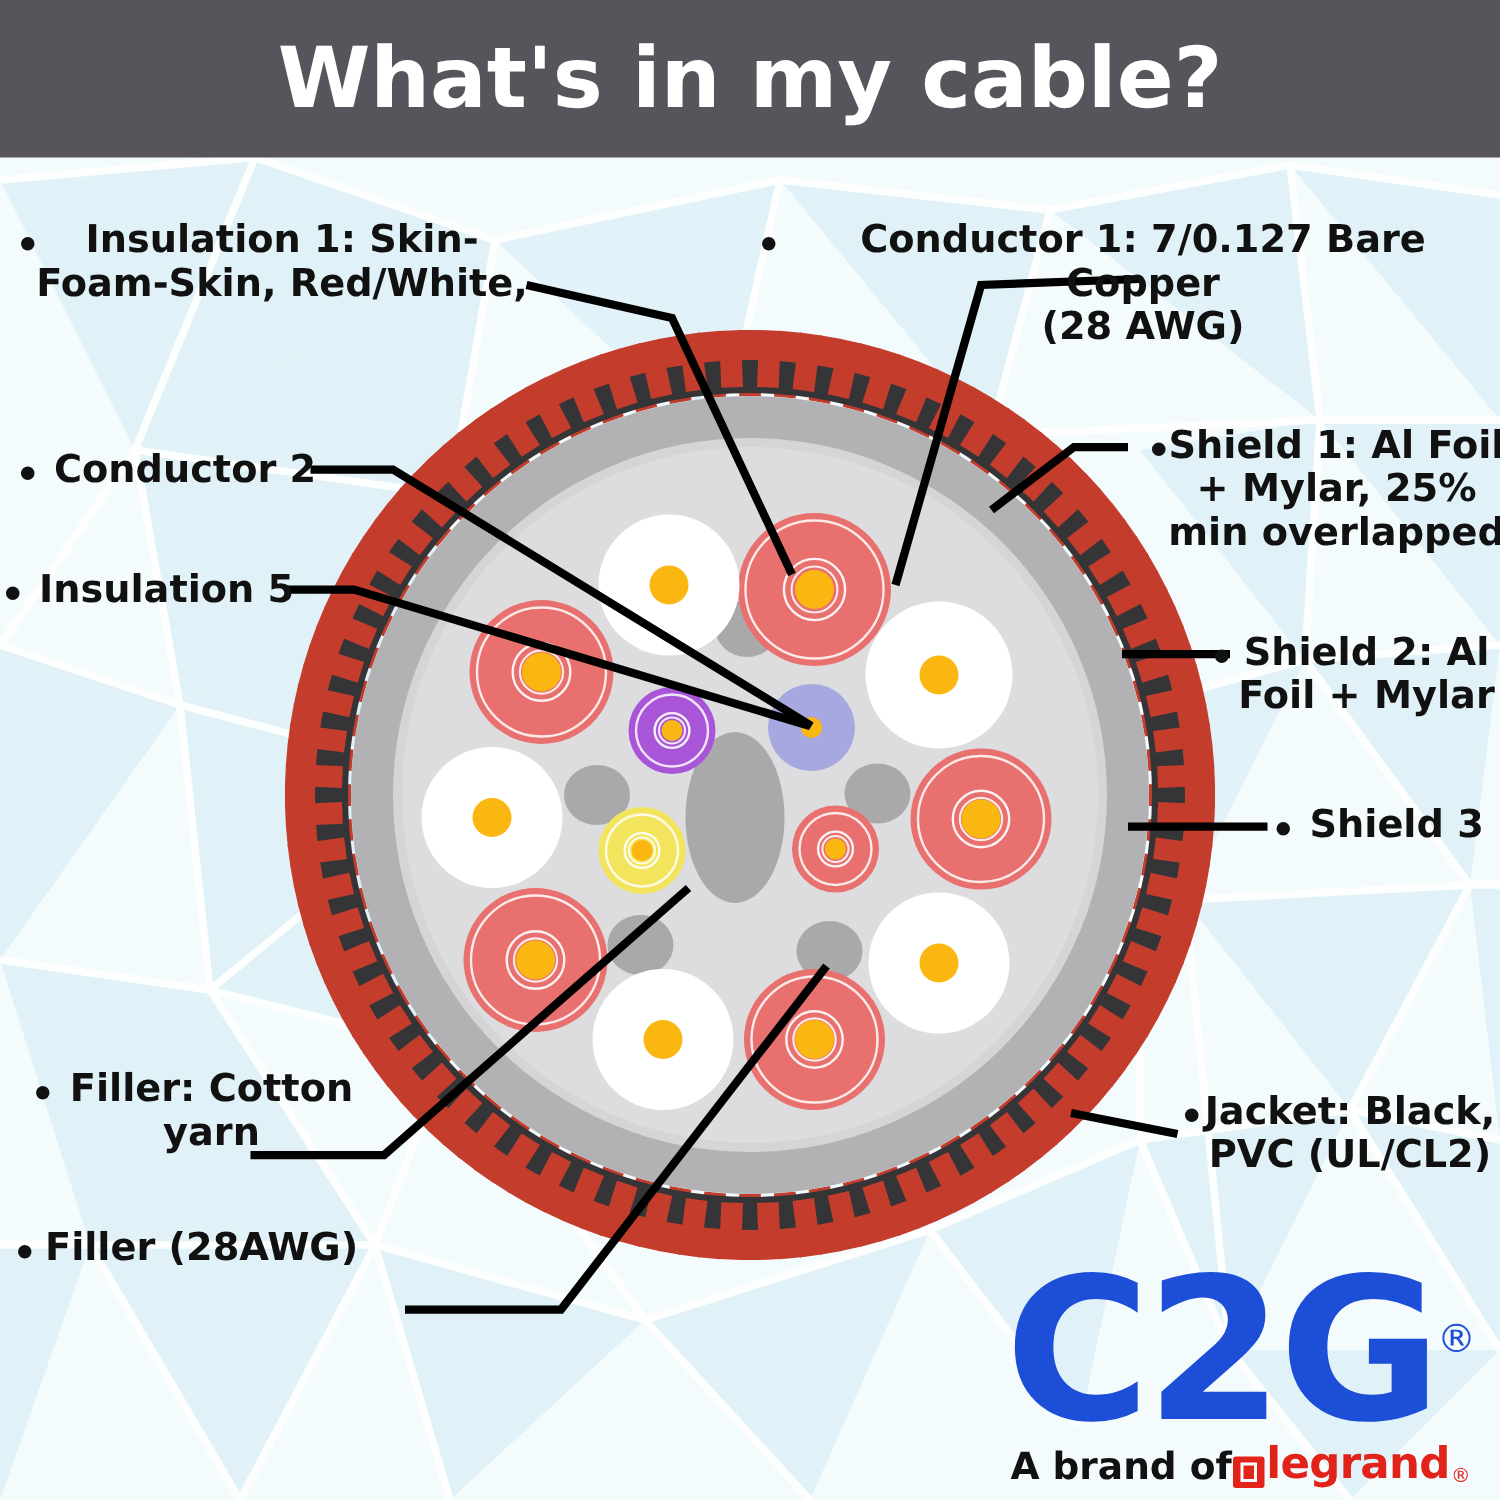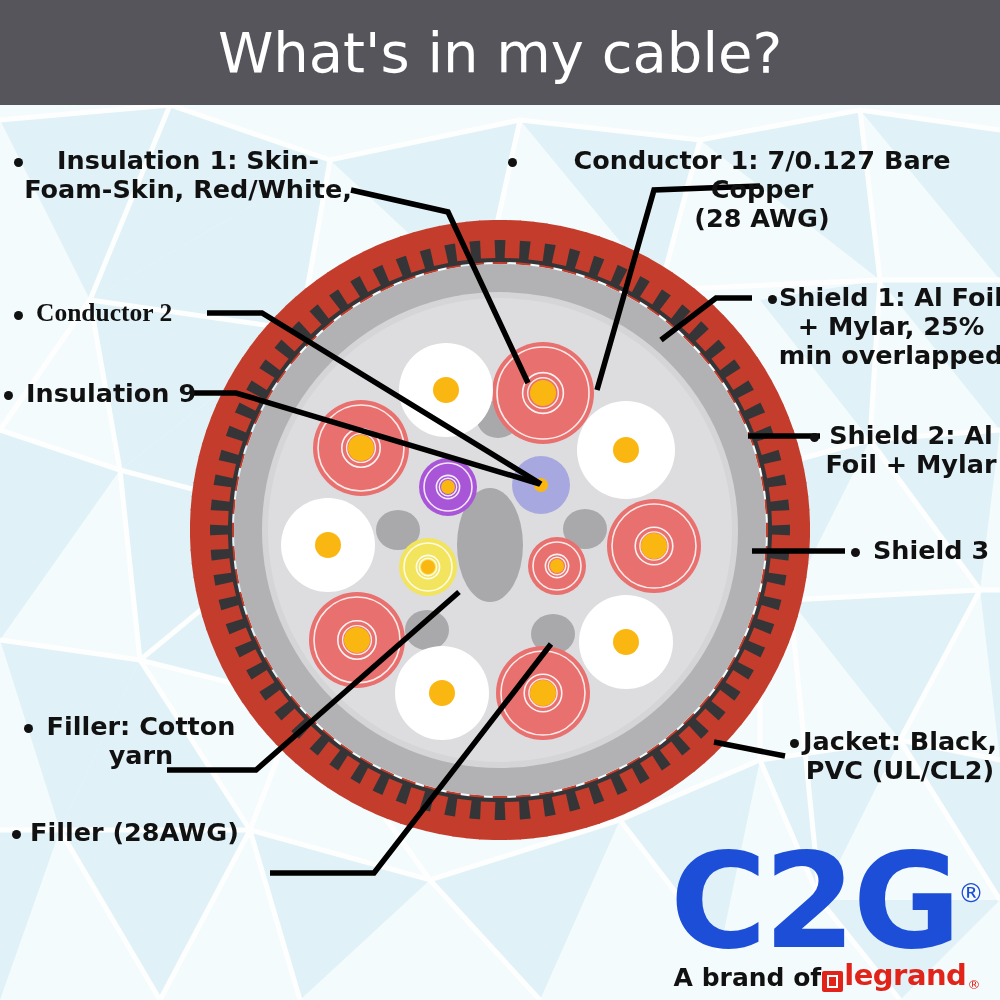--- a/index.html
+++ b/index.html
@@ -15,21 +15,21 @@
   #bgsvg{position:absolute;inset:0;}
 
   
   #titlebar{
     position:absolute;left:0;top:0;width:1000px;height:105px;
     background:#56555c;z-index:40;
   }
   #titletext{
     position:absolute;left:0;top:0;width:1000px;height:105px;
     display:flex;align-items:center;justify-content:center;
-    color:#ffffff;font-size:56px;font-weight:400;letter-spacing:0px;
+    color:#ffffff;font-size:56px;font-weight:700;letter-spacing:0px;
     font-family:"DejaVu Sans", sans-serif;
     white-space:nowrap;
   }
 
   
   #cablewrap{position:absolute;left:0;top:0;width:1000px;height:1000px;z-index:10;}
 
   
   .label{
     position:absolute;z-index:30;
@@ -370,28 +370,28 @@
         <polyline points="270,873 374,873 551,644" fill="none" stroke="#000000" stroke-width="5.5"></polyline>
       </g>
   </svg>
 
   <div class="label tc" style="left:18px;top:146px;width:340px;">
     <span class="bullet" style="left:-4px;top:12px;"></span>
     <span class="txt">Insulation 1: Skin-</span>
     <span class="txt">Foam-Skin, Red/White,</span>
   </div>
 
-  <div class="label tl" style="left:36px;top:299px;width:260px;font-family:Liberation Serif, serif;">
+  <div class="label tl" style="left:36px;top:299px;width:260px;">
     <span class="bullet" style="left:-22px;top:12px;"></span>
     <span class="txt">Conductor 2</span>
   </div>
 
   <div class="label tl" style="left:26px;top:379px;width:260px;">
     <span class="bullet" style="left:-22px;top:12px;"></span>
-    <span class="txt">Insulation 9</span>
+    <span class="txt">Insulation 5</span>
   </div>
 
   <div class="label tc" style="left:36px;top:712px;width:210px;">
     <span class="bullet" style="left:-12px;top:12px;"></span>
     <span class="txt">Filler: Cotton</span>
     <span class="txt">yarn</span>
   </div>
 
   <div class="label tl" style="left:30px;top:818px;width:290px;">
     <span class="bullet" style="left:-18px;top:12px;"></span>

